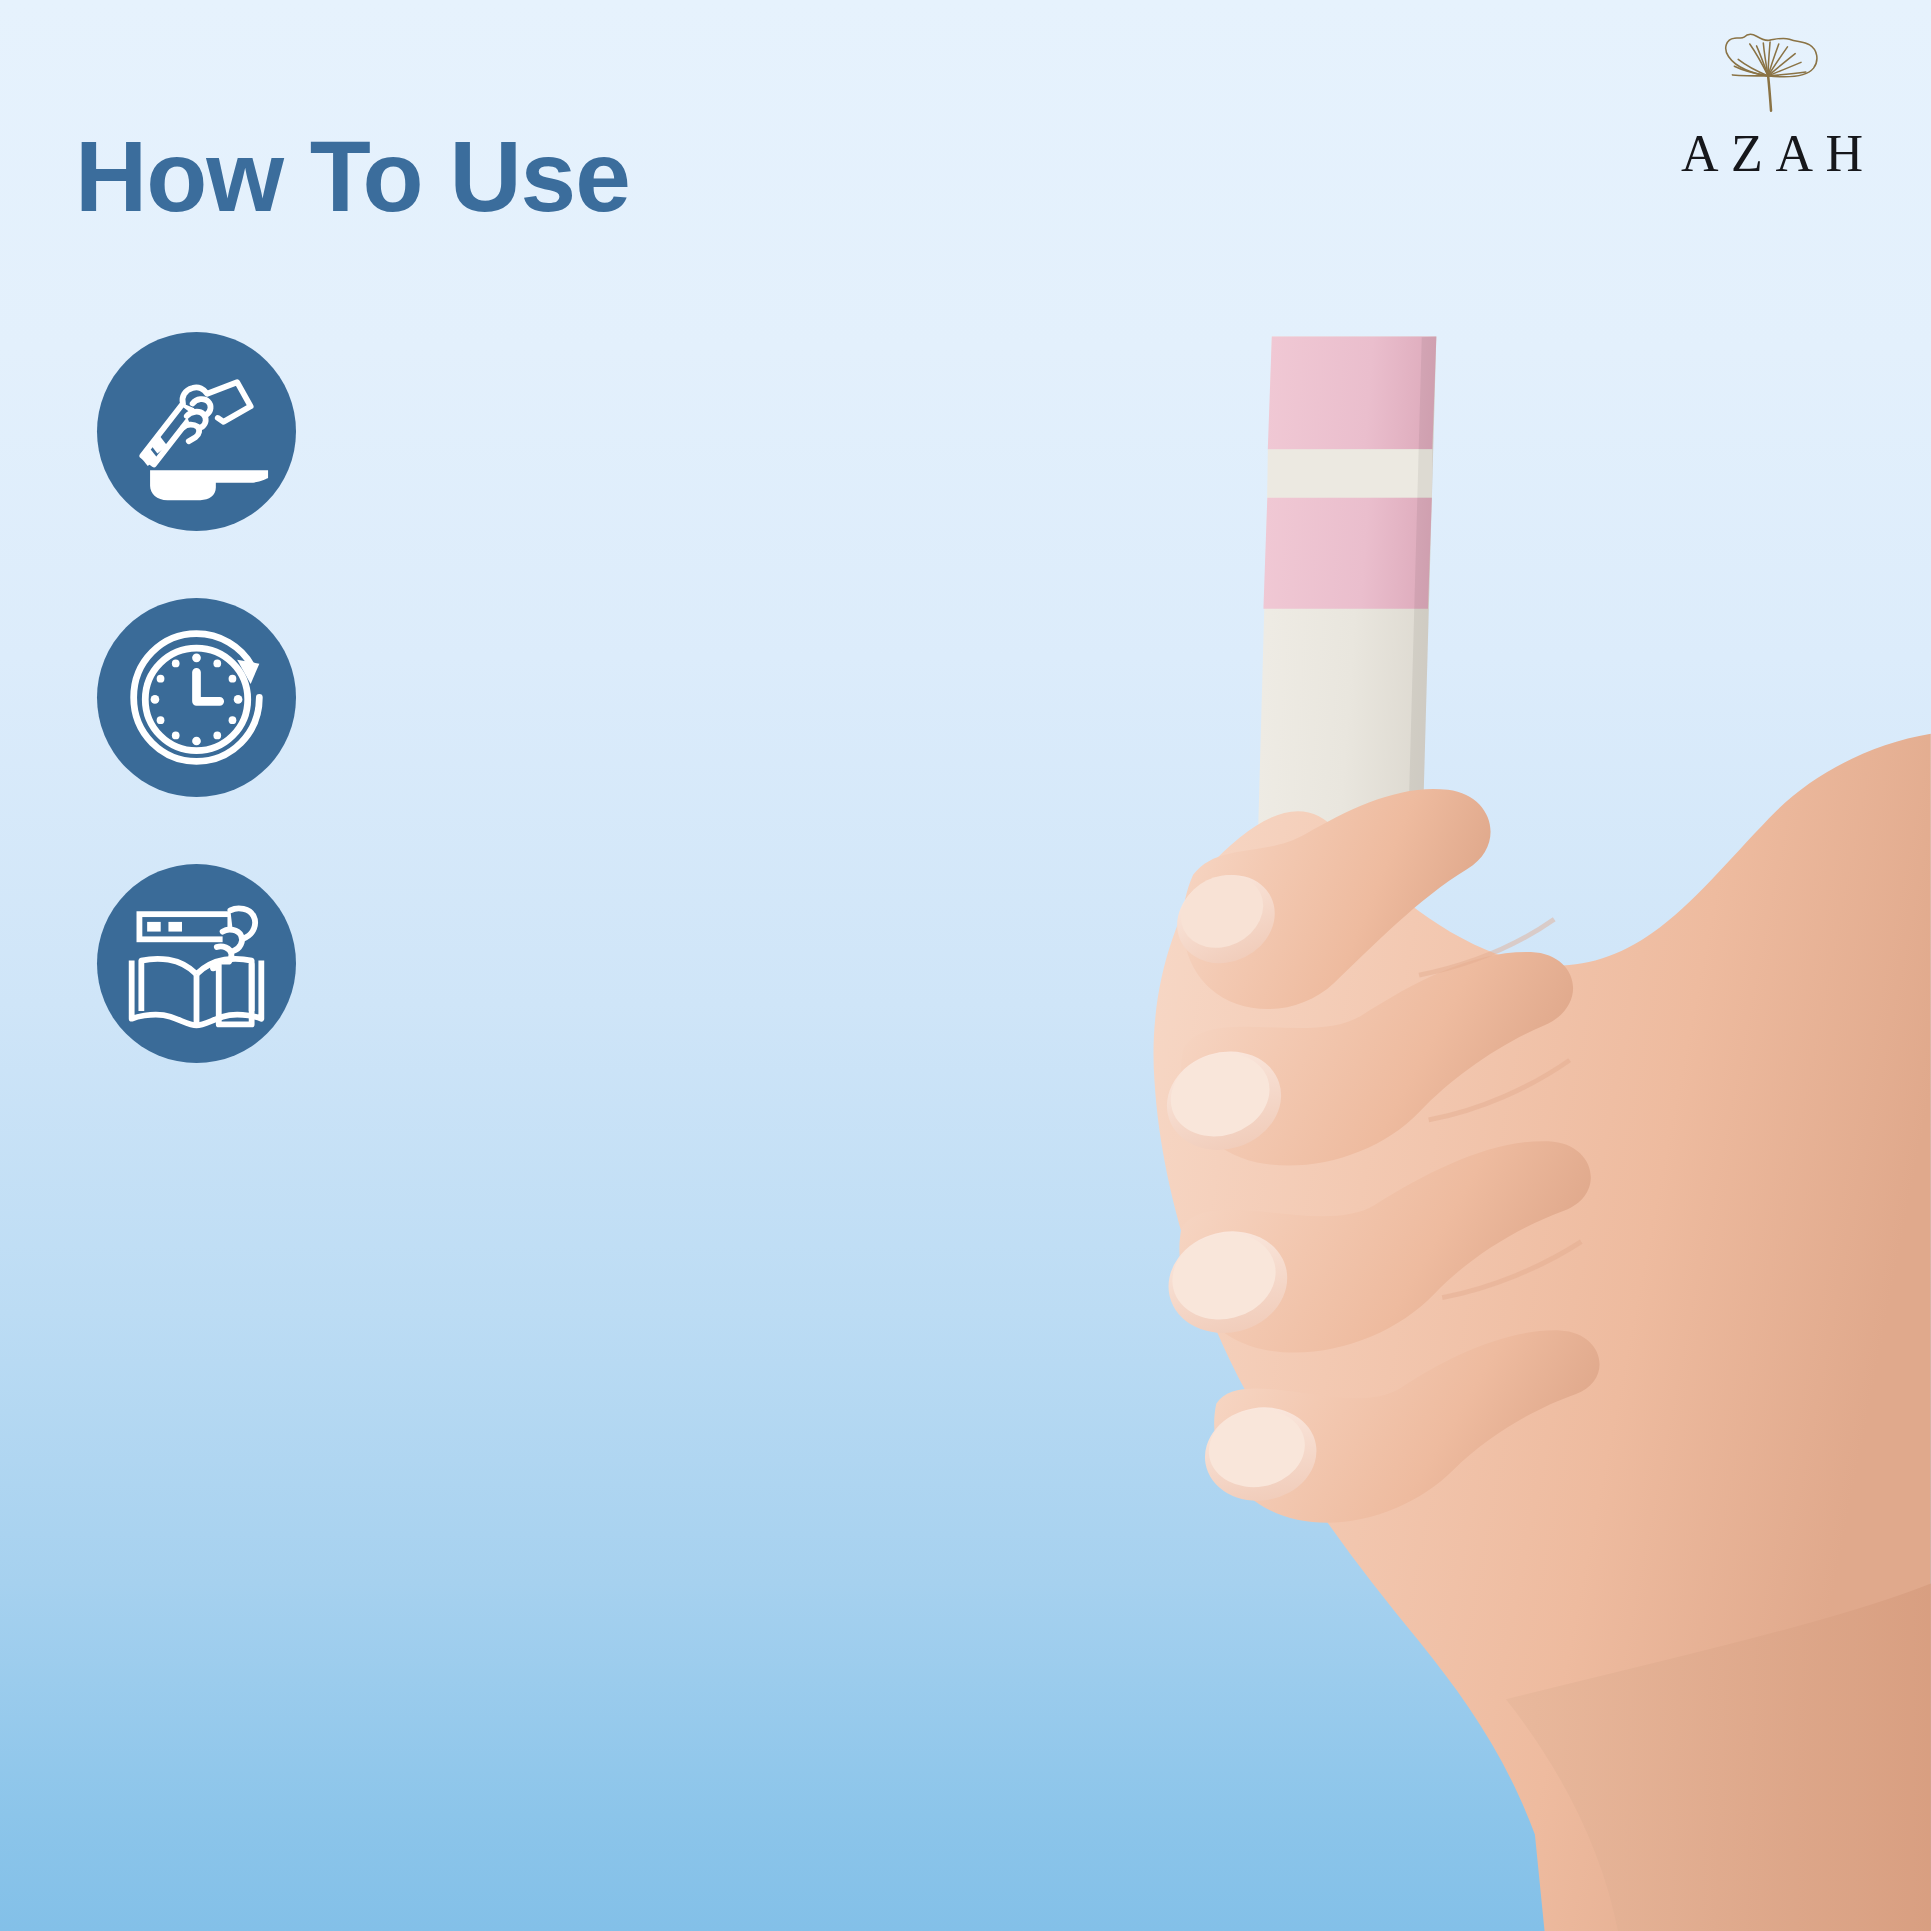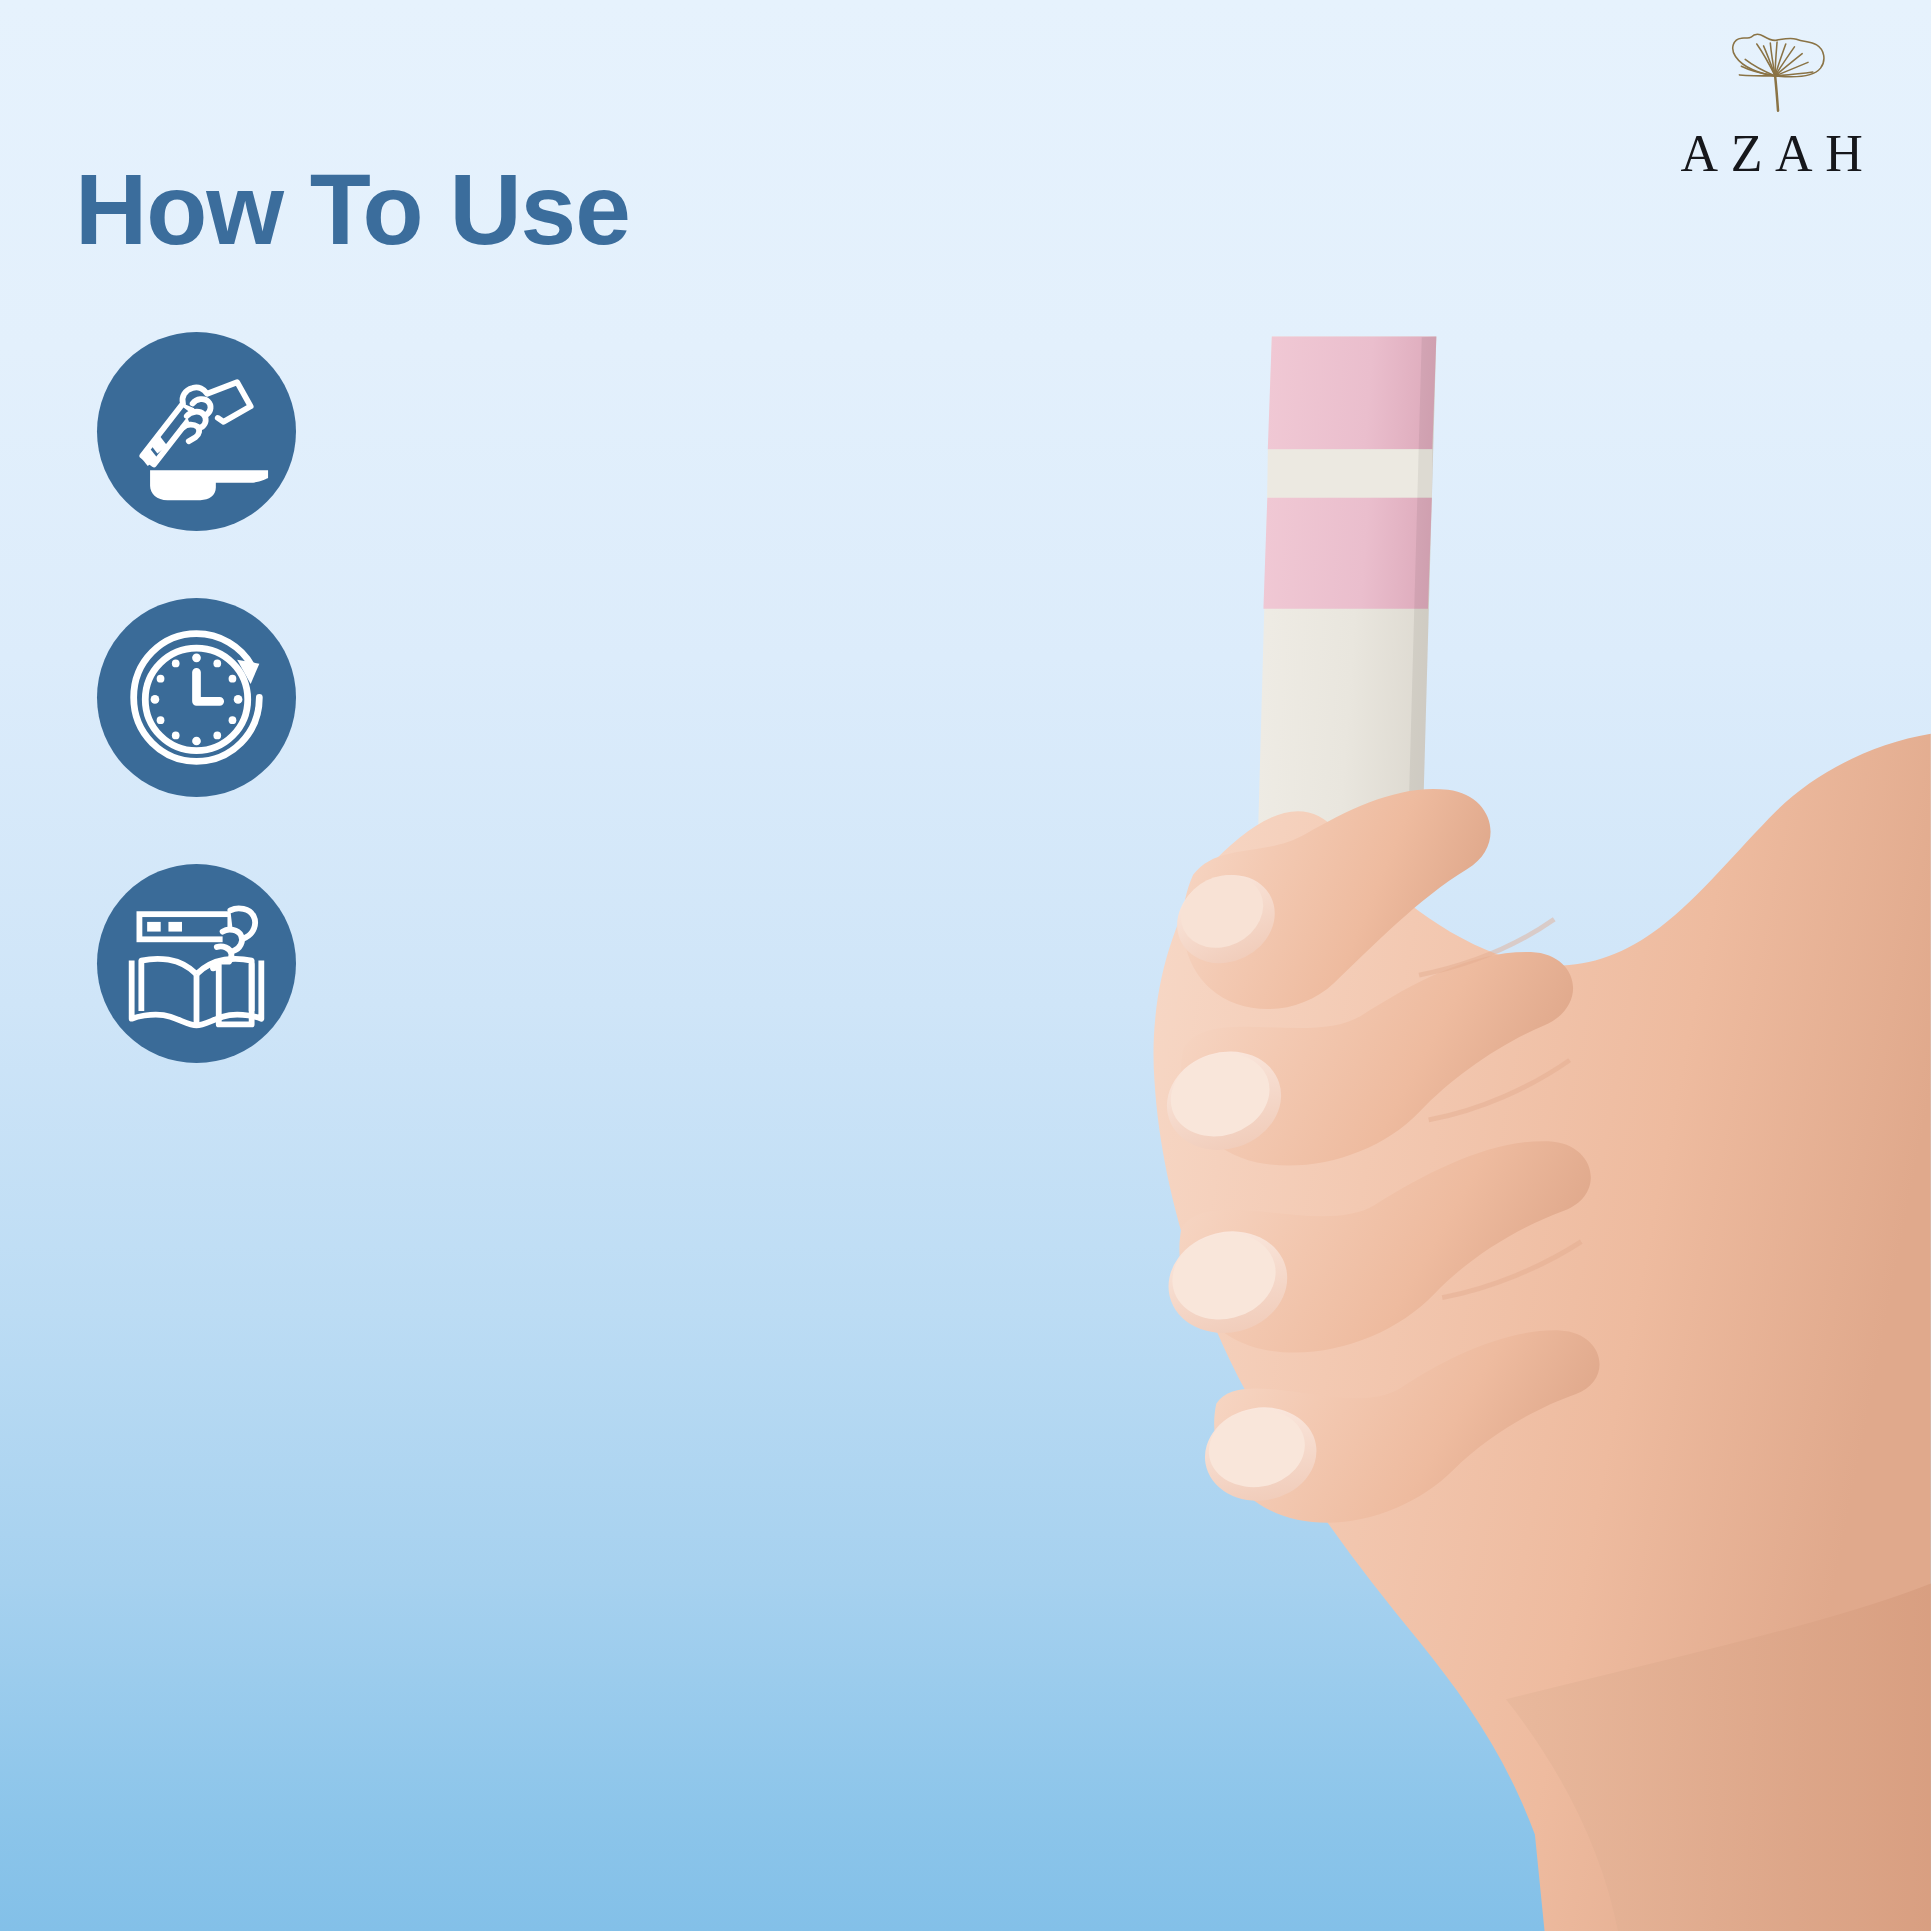--- a/index.html
+++ b/index.html
@@ -5,43 +5,42 @@
   * { margin:0; padding:0; box-sizing:border-box; }
   html,body { width:1931px; height:1931px; overflow:hidden; }
   body{
     font-family:"Liberation Sans", sans-serif;
     background:linear-gradient(180deg,#e6f2fd 0%,#e3f0fc 18%,#dcecfb 34%,#cfe5f8 52%,#bcdcf4 68%,#a6d1ef 82%,#8cc5ea 94%,#83c0e8 100%);
     position:relative;
   }
 
   
   .brand{
-    position:absolute; top:13.5px; right:41px;
-    width:222px; 
+    position:absolute; top:13.5px; right:48px;
+    width:222px; text-align:center;
   }
   .brand .leaf{ display:block; margin:0 auto; }
   .brand .wordmark{
     font-family:"Liberation Serif", serif;
     font-size:52px;
     letter-spacing:12.6px;
     color:#16171b;
     margin-top:-5.8px;
     padding-left:12.6px;
   }
 
   
   .page-title{
     position:absolute;
     left:75px; top:124px;
     font-size:100px;
     font-weight:bold;
     color:#3b6d9c;
     letter-spacing:-1px;
     line-height:1.05;
-    margin-top:33px;
   }
 
   
   .steps{
     position:absolute;
     left:97px; top:319px;
     width:869px;
   }
   .step{
     display:flex;

